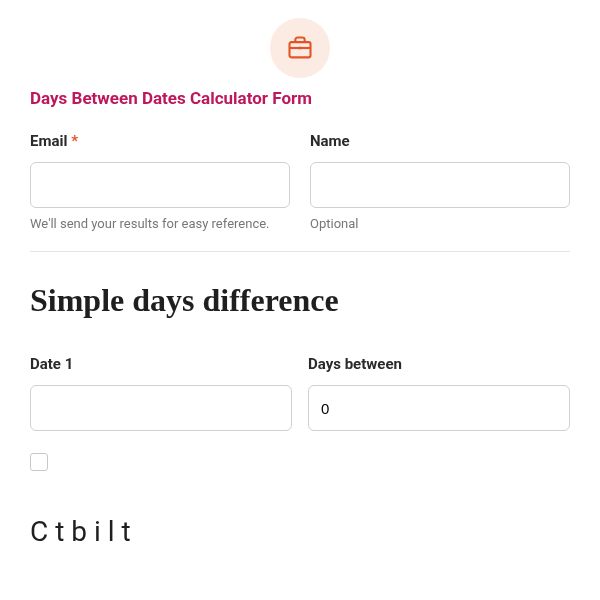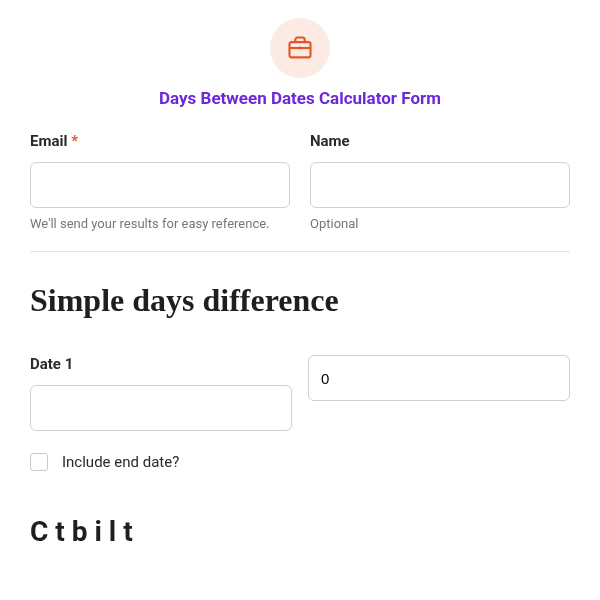--- a/index.html
+++ b/index.html
@@ -16,24 +16,24 @@
   width: 60px;
   height: 60px;
   background: #fcebe2;
   border-radius: 50%;
   margin: 0 auto 10px;
   display: flex;
   align-items: center;
   justify-content: center;
 }
 .form-title {
-  text-align: center;
+  text-align: left;
   font-size: 17px;
   font-weight: 700;
-  color: #6d28d9;
+  color: #be185d;
   margin-bottom: 24px;
 }
 .row {
   display: flex;
   gap: 20px;
   margin-bottom: 20px;
 }
 .field { flex: 1; }
 .field-3col { display: flex; gap: 16px; }
 .field-3col .field { flex: 1; }
@@ -83,21 +83,21 @@
   border: 1.5px solid #c9c9c9;
   border-radius: 3px;
   background: #fff;
 }
 .checkbox-label {
   font-size: 15px;
   color: #2a2a2a;
 }
 .partial-title {
   font-size: 28px;
-  font-weight: 700;
+  font-weight: 400;
   color: #1f1f1f;
   margin-top: 44px;
 }
 </style>
 </head>
 <body>
 
 <div class="icon-circle">
   <svg width="28" height="28" viewBox="0 0 24 24" fill="none" stroke="#e35426" stroke-width="1.8">
     <rect x="3" y="7" width="18" height="13" rx="1.5"></rect>
@@ -128,22 +128,22 @@
 <hr class="divider">
 
 <div class="section-title">Simple days difference</div>
 
 <div class="field-3col">
   <div class="field">
     <label class="label">Date 1</label>
     <input class="input" type="text" value="" style="">
   </div>
   <div class="field">
+    <label class="label">Days between</label>
     <input class="input" type="text" value="0" style="">
   </div>
 </div>
 
 <div class="checkbox-row">
   <div class="checkbox"></div>
-  <div class="checkbox-label">Include end date?</div>
 </div>
 
 <div class="partial-title">C                   t  b    i                         l    t</div>
 
 </body></html>

